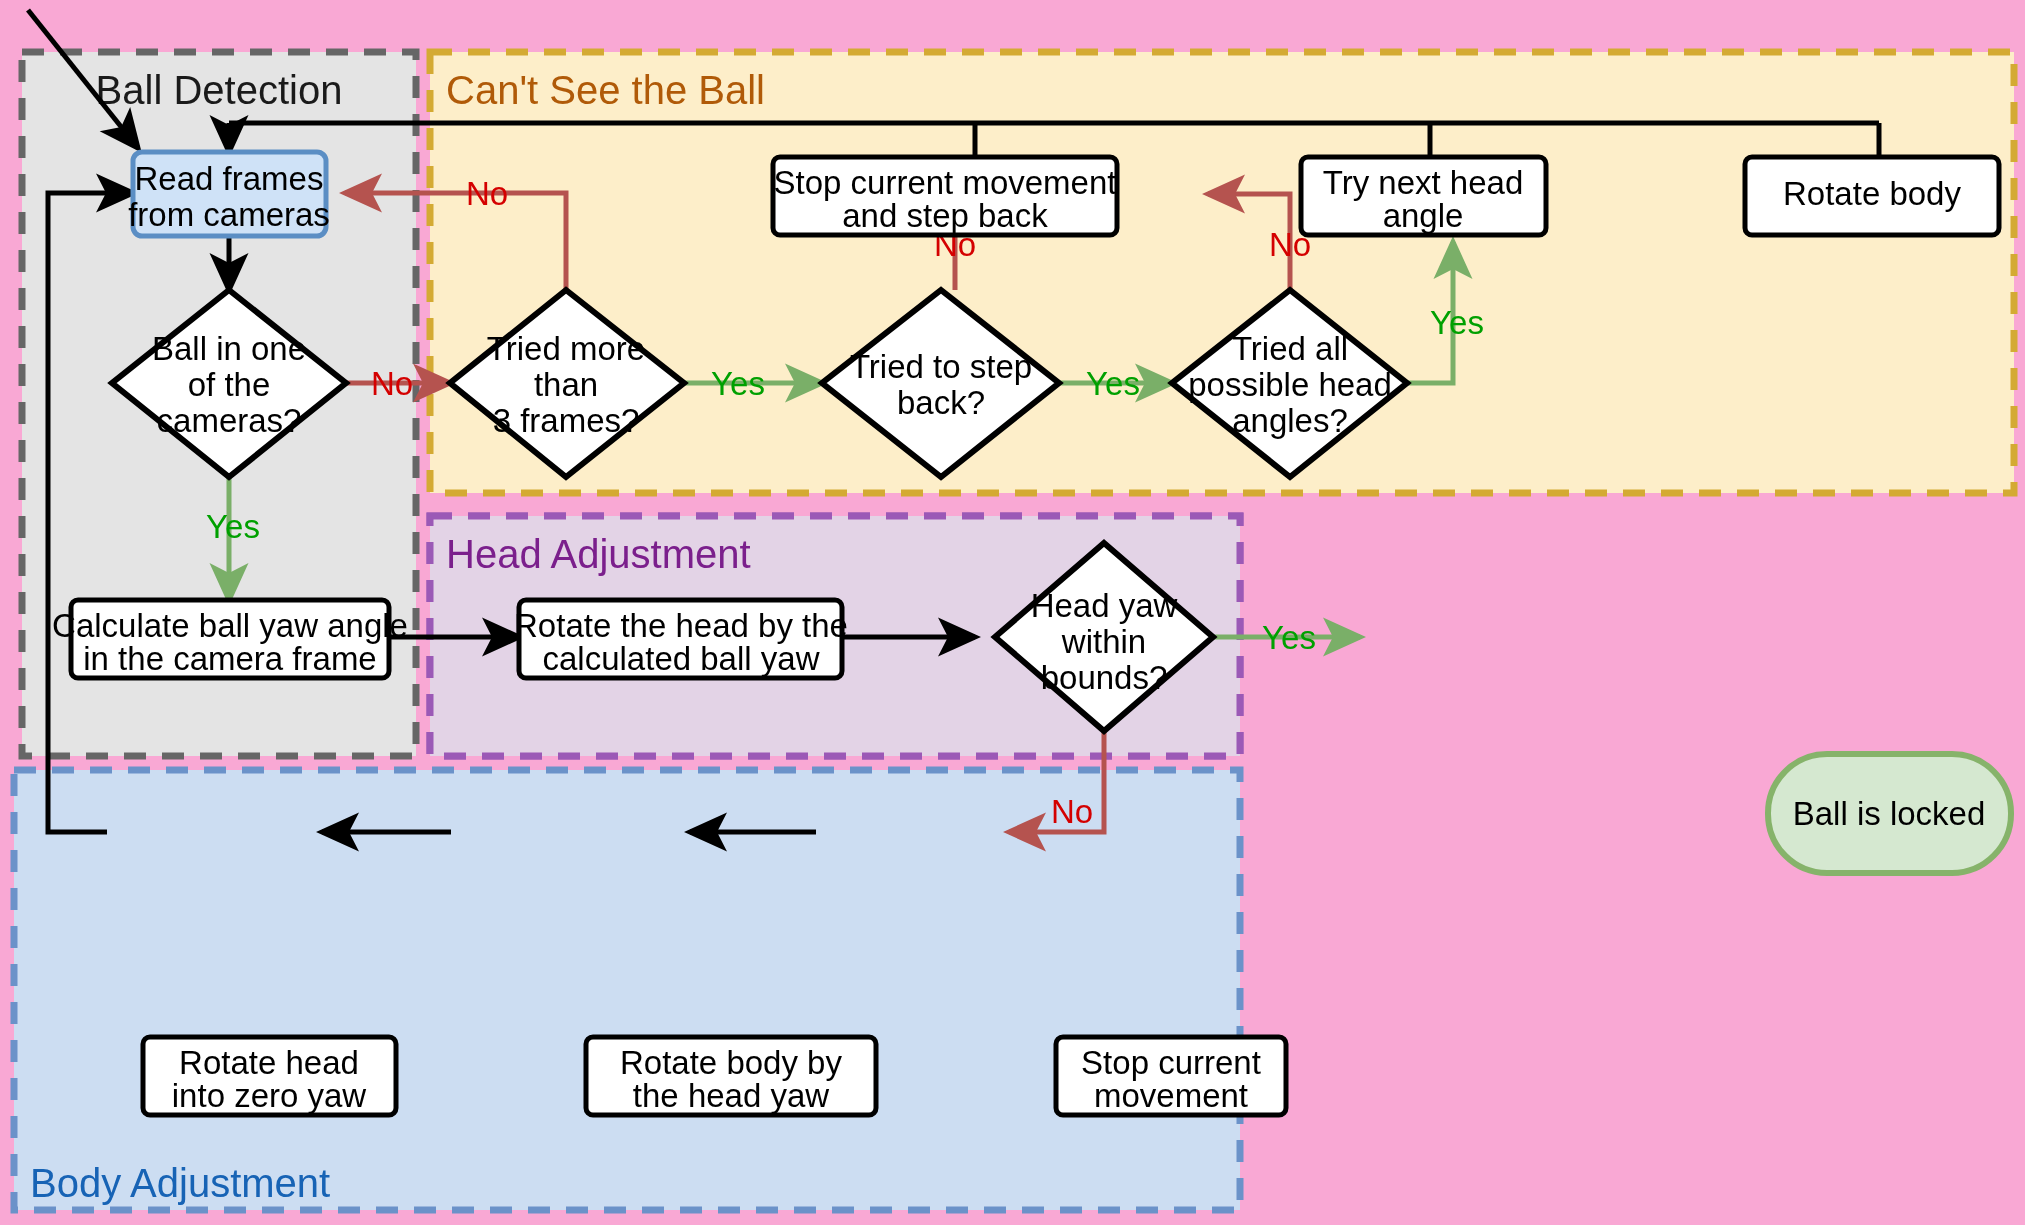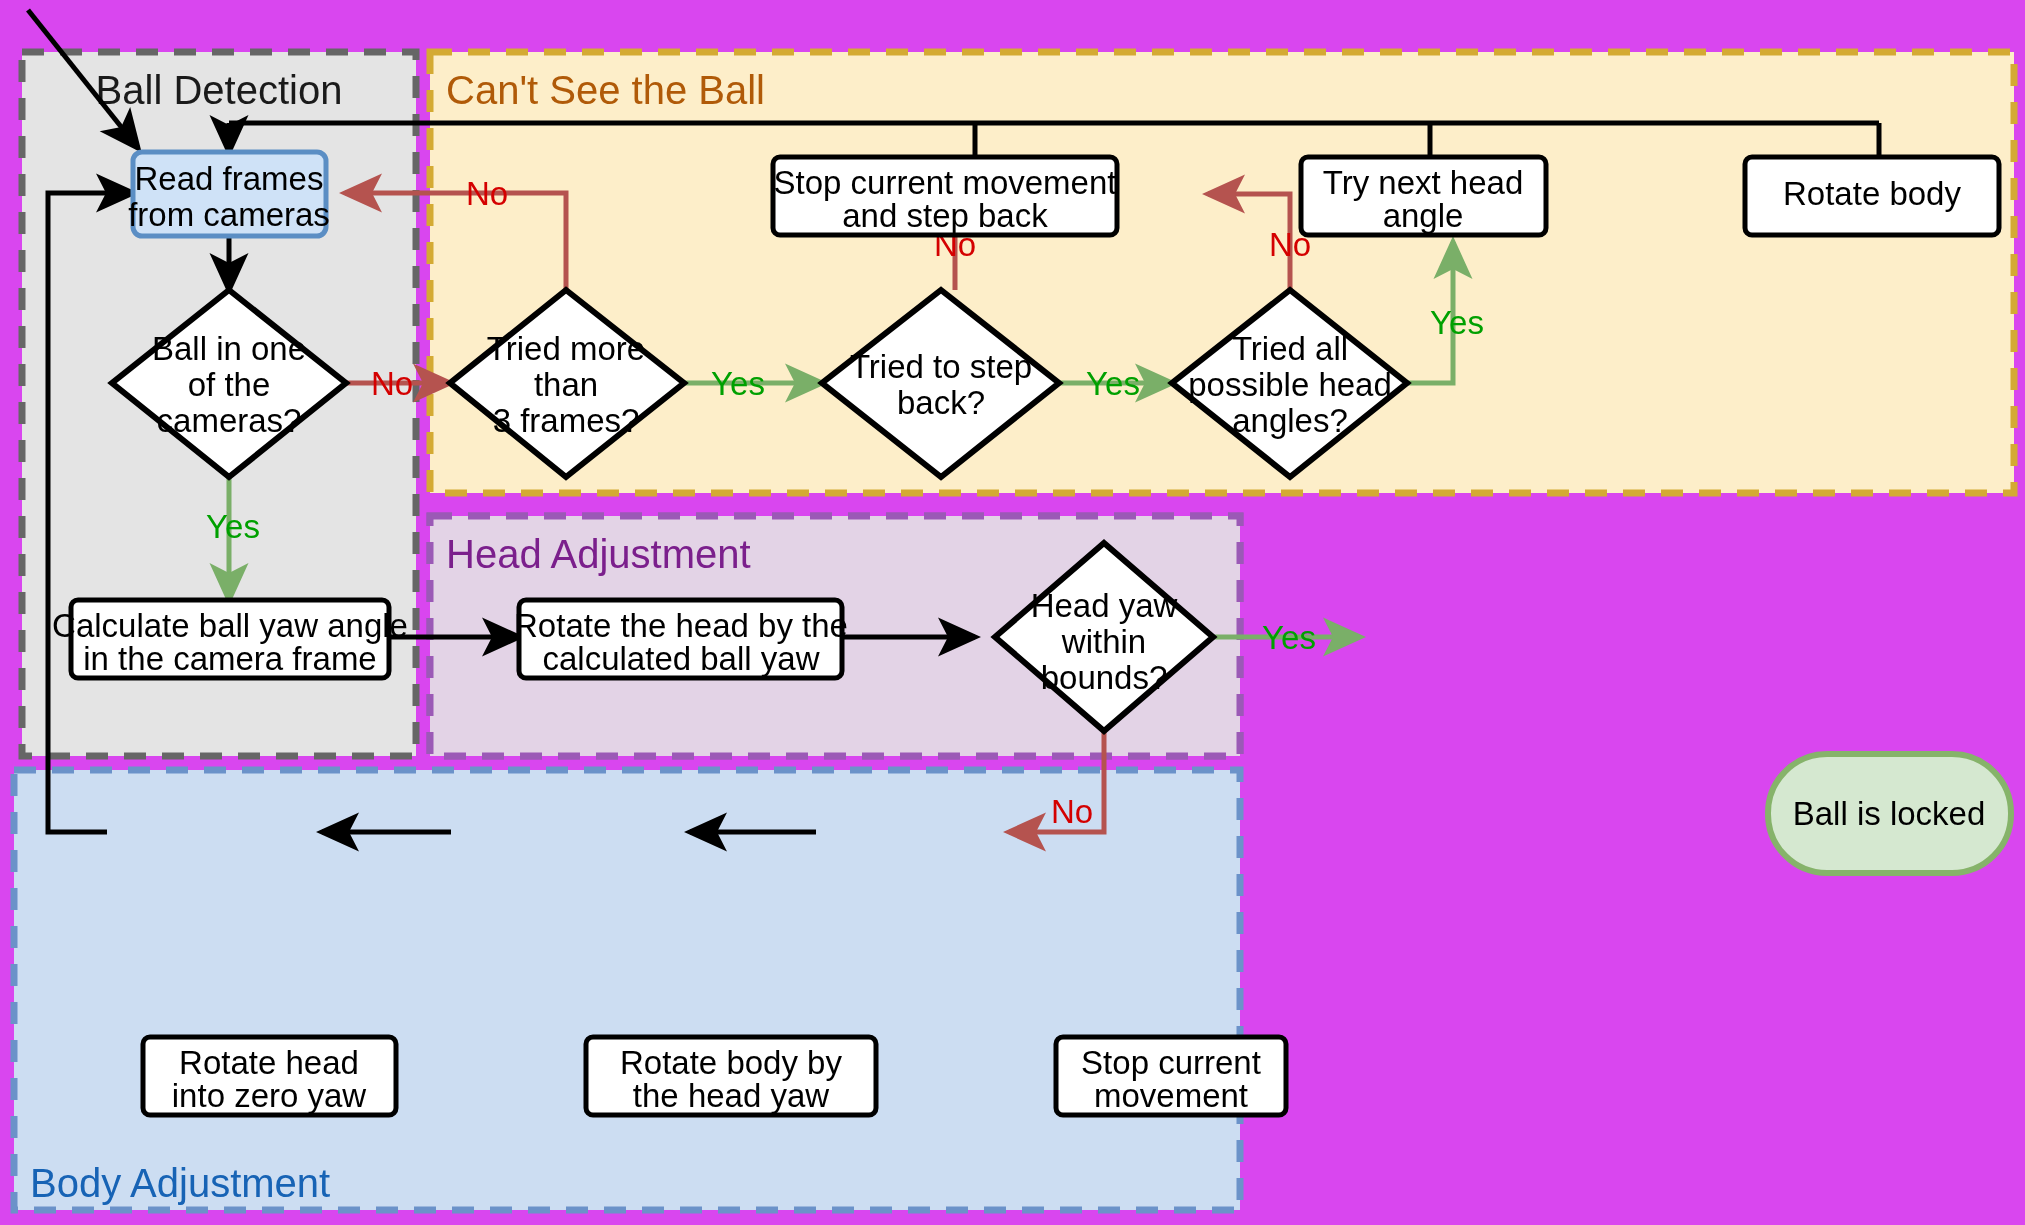--- a/index.html
+++ b/index.html
@@ -4,21 +4,21 @@
 <style>
   html, body {
     margin: 0;
     padding: 0;
     background: #ffffff;
   }
   #stage {
     position: relative;
     width: 2025px;
     height: 1225px;
-    background: #d946ef;
+    background: #f9a8d4;
     font-family: "Liberation Sans", sans-serif;
     overflow: hidden;
   }
   svg#flow {
     position: absolute;
     top: 0; left: 0;
     width: 2025px;
     height: 1225px;
   }
   .grp-label {

